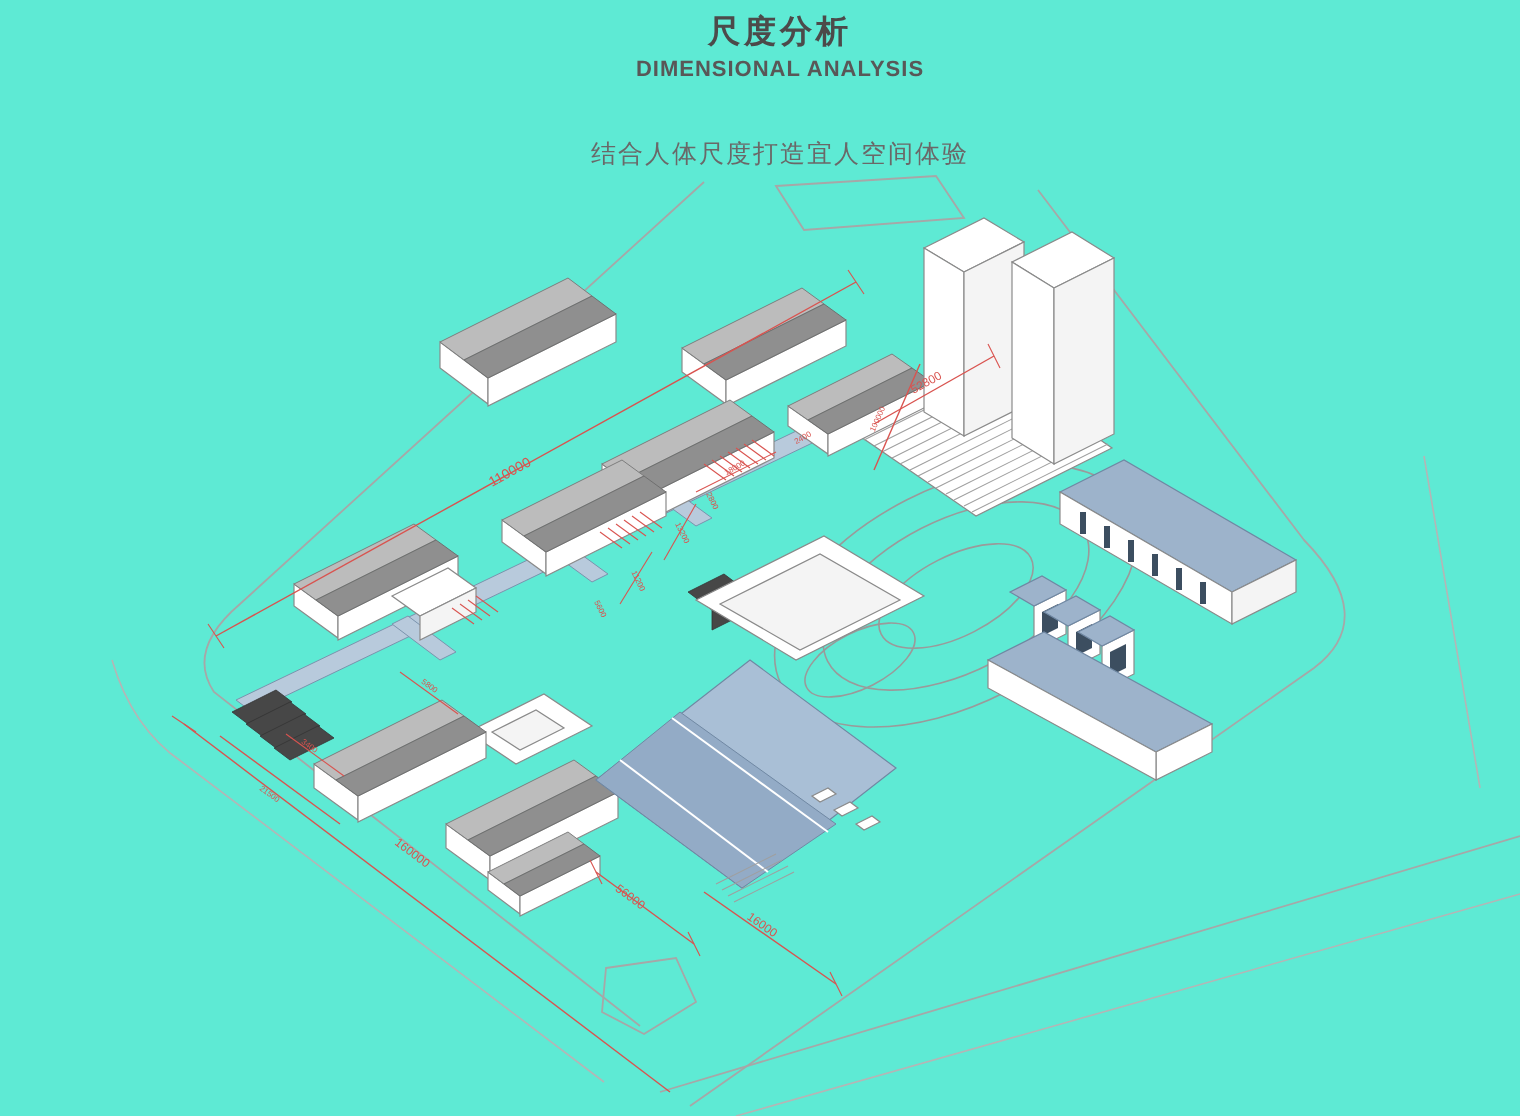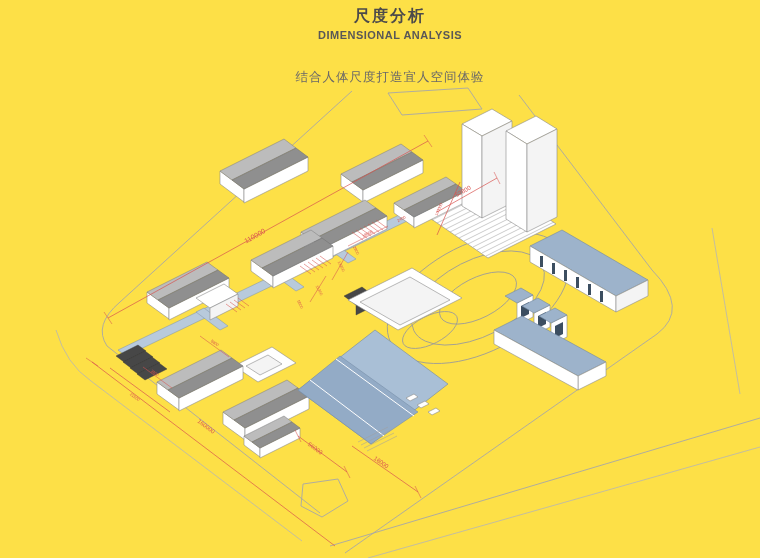--- a/index.html
+++ b/index.html
@@ -1,16 +1,16 @@
 <!DOCTYPE html>
 <html><head>
 <meta charset="utf-8">
 <style>
   html,body{margin:0;padding:0;background:#ffffff;}
-  #page{position:relative;width:760px;height:558px;background:#fde047;overflow:hidden;
+  #page{position:relative;width:760px;height:558px;background:#5eead4;overflow:hidden;
         font-family:"Liberation Sans",sans-serif;}
   #header{position:absolute;top:0;left:10px;width:760px;text-align:center;}
   .title-zh{margin-top:6px;font-size:16px;font-weight:bold;color:#4c4a4a;letter-spacing:2px;}
   .title-en{margin-top:2px;font-size:11px;font-weight:bold;color:#595757;letter-spacing:0.5px;}
   .subtitle{margin-top:28px;font-size:12.5px;color:#6a6868;letter-spacing:1px;}
   svg{position:absolute;top:0;left:0;}
   .road{fill:none;stroke:#a7a7a7;stroke-width:0.9;}
   .road2{fill:none;stroke:#b5b5b5;stroke-width:0.8;}
   .wall{fill:#ffffff;stroke:#8a8a8a;stroke-width:0.6;}
   .wall2{fill:#f4f4f4;stroke:#8a8a8a;stroke-width:0.6;}

